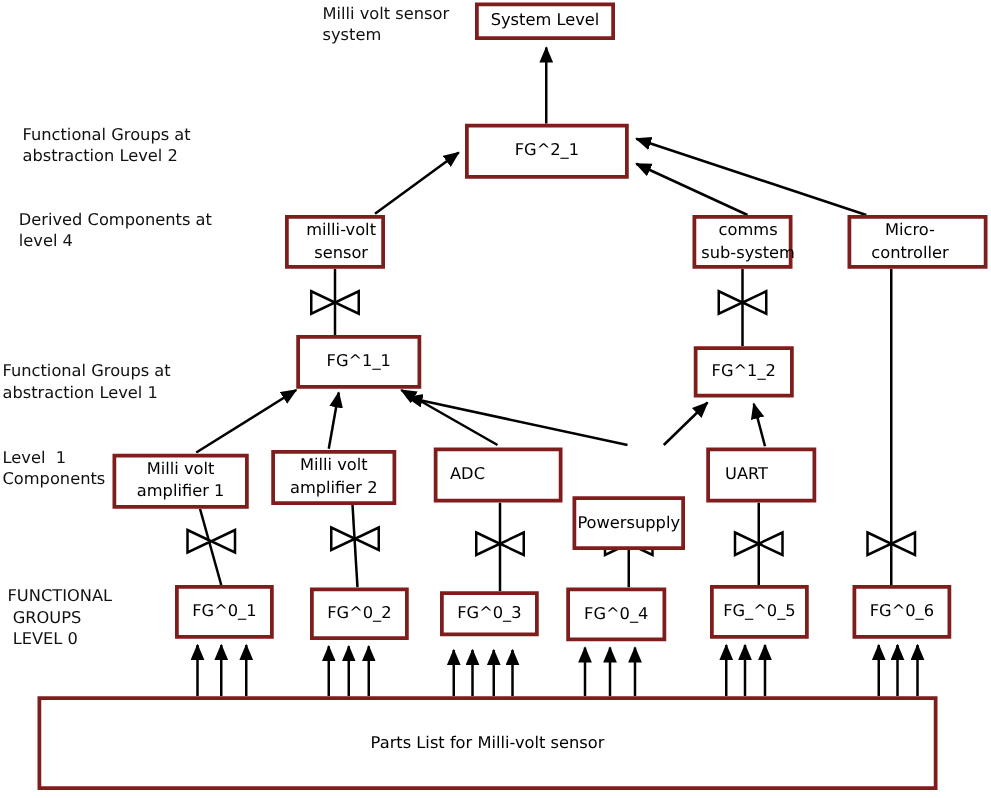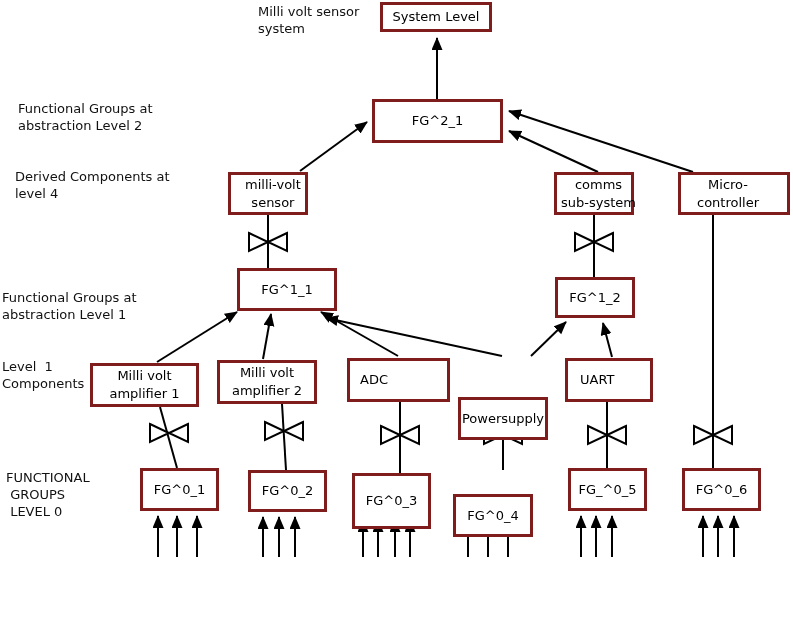--- a/index.html
+++ b/index.html
@@ -116,19 +116,20 @@
   <div class="box" style="left:90px;top:363px;width:109px;height:44px;">Milli volt
 amplifier 1</div>
   <div class="box" style="left:217px;top:360px;width:100px;height:44px;">Milli volt
 amplifier 2</div>
   <div class="box left" style="left:347px;top:358px;width:103px;height:44px;padding-left:10px;">ADC</div>
   <div class="box" style="left:458px;top:357px;width:90px;height:43px;margin-top:40px;">Powersupply</div>
   <div class="box left" style="left:565px;top:358px;width:88px;height:44px;padding-left:12px;">UART</div>
 
   <div class="box" style="left:140px;top:468px;width:79px;height:43px;">FG^0_1</div>
   <div class="box" style="left:248px;top:470px;width:79px;height:42px;">FG^0_2</div>
-  <div class="box" style="left:352px;top:473px;width:79px;height:56px;">FG^0_3</div>
-  <div class="box" style="left:453px;top:470px;width:80px;height:43px;margin-top:24px;">FG^0_4</div>
+  <div class="box" style="left:352px;top:473px;width:79px;height:36px;">FG^0_3</div>
+  <div class="box" style="left:453px;top:470px;width:80px;height:43px;">FG^0_4</div>
   <div class="box" style="left:568px;top:468px;width:79px;height:43px;">FG_^0_5</div>
   <div class="box" style="left:682px;top:468px;width:79px;height:43px;">FG^0_6</div>
 
+  <div class="box" style="left:30px;top:557px;width:720px;height:75px;">Parts List for Milli-volt sensor</div>
 
 </div>
 
 </body></html>

